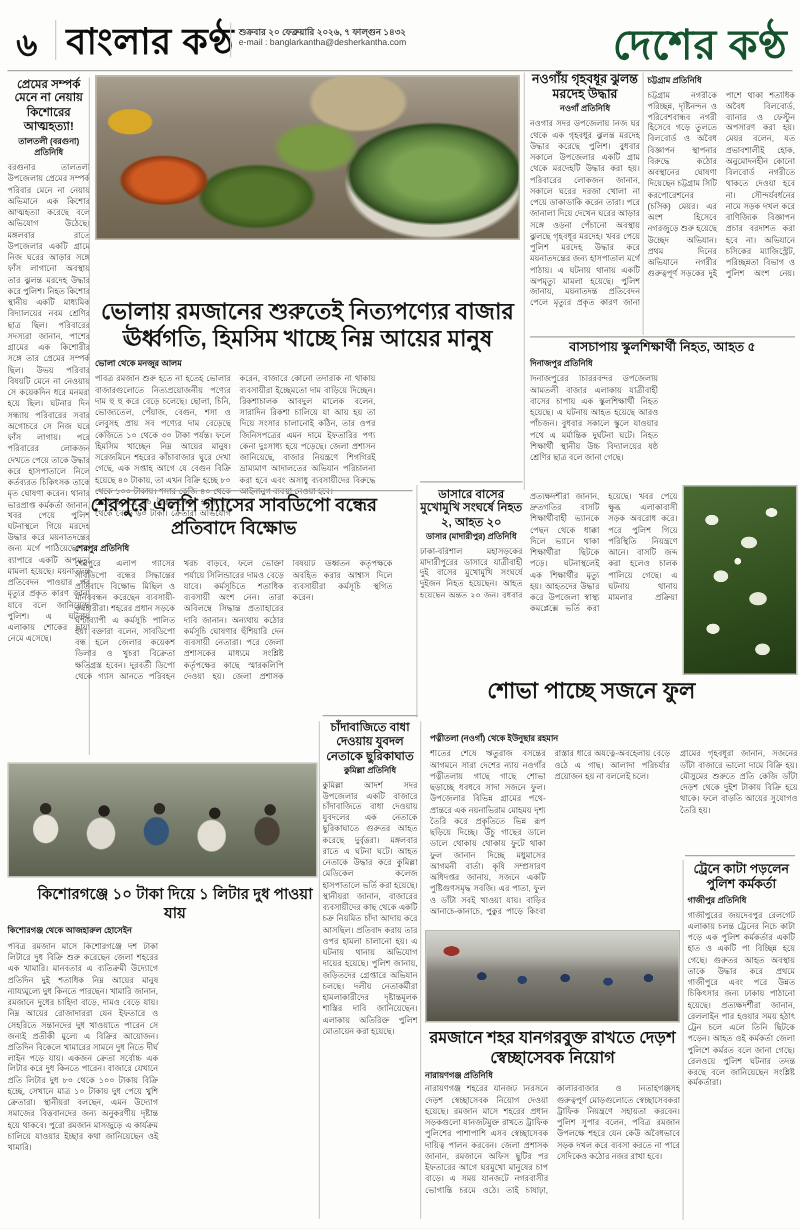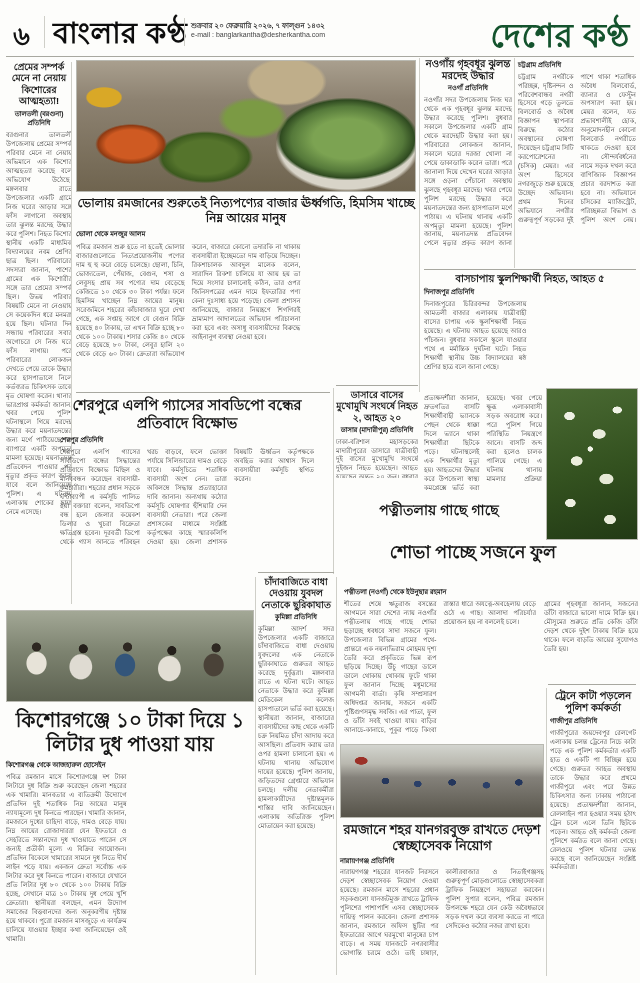--- a/index.html
+++ b/index.html
@@ -1,20 +1,20 @@
 <!DOCTYPE html>
 <html><head>
 <meta charset="utf-8">
 <style>
   html,body{margin:0;padding:0;background:#e8e8e4;}
   #paper{position:relative;width:640px;height:983px;margin:0 auto;background:#fdfdfb;
          font-family:"Liberation Sans","DejaVu Sans",sans-serif;color:#222;overflow:hidden;}
   .abs{position:absolute;}
   .hl{font-weight:700;color:#161616;text-align:center;line-height:1.22;}
-  .hl-xl{font-size:12px;}
+  .hl-xl{font-size:18px;margin-top:43px;}
   .hl-lg{font-size:14.5px;}
   .hl-md{font-size:13px;}
   .hl-sm{font-size:10px;}
   .hl-xs{font-size:9.3px;}
   .byline{font-size:6.6px;font-weight:700;color:#111;line-height:1.3;}
   .body-txt{font-size:6.5px;color:#3a3a3a;text-align:justify;line-height:1.38;overflow:hidden;}
   .cols2{column-count:2;column-gap:7px;column-fill:auto;}
   .cols3{column-count:3;column-gap:7px;column-fill:auto;}
   .vrule{position:absolute;width:1px;background:#cfcfc8;}
   .hrule{position:absolute;height:1px;background:#a8a8a0;}
@@ -126,38 +126,37 @@
   <div class="vrule" style="left:333px;top:388px;height:186px;"></div>
 
   <div class="hrule" style="left:336px;top:385px;width:82px;"></div>
   <div class="abs" style="left:336px;top:390px;width:82px;">
     <div class="hl hl-xs">ডাসারে বাসের মুখোমুখি সংঘর্ষে নিহত ২, আহত ২০</div>
     <div class="byline" style="text-align:center;margin-top:2px;">ডাসার (মাদারীপুর) প্রতিনিধি</div>
     <div class="body-txt" style="margin-top:3px;height:40px;">ঢাকা-বরিশাল মহাসড়কের মাদারীপুরের ডাসারে যাত্রীবাহী দুই বাসের মুখোমুখি সংঘর্ষে দুইজন নিহত হয়েছেন। আহত হয়েছেন অন্তত ২০ জন। বুধবার ভোরে এ দুর্ঘটনা ঘটে। আহতদের উদ্ধার করে হাসপাতালে পাঠানো হয়েছে। পুলিশ বাস দুটি জব্দ করেছে।</div>
   </div>
 
   <div class="photo ph-flower" style="left:546px;top:388px;width:92px;height:152px;"></div>
-  <div class="abs hl" style="left:336px;top:502px;width:206px;font-size:14px;">পত্নীতলায় গাছে গাছে</div>
   <div class="abs hl" style="left:322px;top:542px;width:302px;font-size:17.5px;">শোভা পাচ্ছে সজনে ফুল</div>
   <div class="abs byline" style="left:344px;top:588px;width:200px;">পত্নীতলা (নওগাঁ) থেকে ইউনুছার রহমান</div>
   <div class="abs body-txt cols2" style="left:344px;top:600px;width:192px;height:140px;">শীতের শেষে ঋতুরাজ বসন্তের আগমনে সারা দেশের ন্যায় নওগাঁর পত্নীতলায় গাছে গাছে শোভা ছড়াচ্ছে ধবধবে সাদা সজনে ফুল। উপজেলার বিভিন্ন গ্রামের পথে-প্রান্তরে এক নয়নাভিরাম মোহময় দৃশ্য তৈরি করে প্রকৃতিতে ভিন্ন রূপ ছড়িয়ে দিচ্ছে। উঁচু গাছের ডালে ডালে থোকায় থোকায় ফুটে থাকা ফুল জানান দিচ্ছে মধুমাসের আগমনী বার্তা। কৃষি সম্প্রসারণ অধিদপ্তর জানায়, সজনে একটি পুষ্টিগুণসমৃদ্ধ সবজি। এর পাতা, ফুল ও ডাঁটা সবই খাওয়া যায়। বাড়ির আনাচে-কানাচে, পুকুর পাড়ে কিংবা রাস্তার ধারে অযত্নে-অবহেলায় বেড়ে ওঠে এ গাছ। আলাদা পরিচর্যার প্রয়োজন হয় না বললেই চলে।</div>
   <div class="abs body-txt" style="left:544px;top:600px;width:94px;height:78px;">গ্রামের গৃহবধূরা জানান, সজনের ডাঁটা বাজারে ভালো দামে বিক্রি হয়। মৌসুমের শুরুতে প্রতি কেজি ডাঁটা দেড়শ থেকে দুইশ টাকায় বিক্রি হয়ে থাকে। ফলে বাড়তি আয়ের সুযোগও তৈরি হয়।</div>
 
   <div class="hrule" style="left:258px;top:572px;width:76px;"></div>
   <div class="abs" style="left:258px;top:577px;width:76px;">
     <div class="hl hl-xs">চাঁদাবাজিতে বাধা দেওয়ায় যুবদল নেতাকে ছুরিকাঘাত</div>
     <div class="byline" style="text-align:center;margin-top:2px;">কুমিল্লা প্রতিনিধি</div>
     <div class="body-txt" style="margin-top:3px;height:312px;">কুমিল্লা আদর্শ সদর উপজেলার একটি বাজারে চাঁদাবাজিতে বাধা দেওয়ায় যুবদলের এক নেতাকে ছুরিকাঘাতে গুরুতর আহত করেছে দুর্বৃত্তরা। মঙ্গলবার রাতে এ ঘটনা ঘটে। আহত নেতাকে উদ্ধার করে কুমিল্লা মেডিকেল কলেজ হাসপাতালে ভর্তি করা হয়েছে। স্থানীয়রা জানান, বাজারের ব্যবসায়ীদের কাছ থেকে একটি চক্র নিয়মিত চাঁদা আদায় করে আসছিল। প্রতিবাদ করায় তার ওপর হামলা চালানো হয়। এ ঘটনায় থানায় অভিযোগ দায়ের হয়েছে। পুলিশ জানায়, জড়িতদের গ্রেপ্তারে অভিযান চলছে। দলীয় নেতাকর্মীরা হামলাকারীদের দৃষ্টান্তমূলক শাস্তির দাবি জানিয়েছেন। এলাকায় অতিরিক্ত পুলিশ মোতায়েন করা হয়েছে।</div>
   </div>
   <div class="vrule" style="left:255px;top:577px;height:398px;"></div>
   <div class="vrule" style="left:336px;top:577px;height:398px;"></div>
 
   <div class="photo ph-crowd" style="left:6px;top:610px;width:248px;height:92px;"></div>
   <div class="abs" style="left:6px;top:708px;width:248px;">
-    <div class="hl" style="font-size:20px;">কিশোরগঞ্জে ১০ টাকা দিয়ে ১ লিটার দুধ পাওয়া যায়</div>
+    <div class="hl" style="font-size:12px;margin-left:20px;">কিশোরগঞ্জে ১০ টাকা দিয়ে ১ লিটার দুধ পাওয়া যায়</div>
     <div class="byline" style="margin-top:4px;">কিশোরগঞ্জ থেকে আজহারুল হোসেইন</div>
     <div class="body-txt cols2" style="margin-top:4px;height:196px;">পবিত্র রমজান মাসে কিশোরগঞ্জে দশ টাকা লিটারে দুধ বিক্রি শুরু করেছেন জেলা শহরের এক খামারি। মানবতার এ ব্যতিক্রমী উদ্যোগে প্রতিদিন দুই শতাধিক নিম্ন আয়ের মানুষ ন্যায্যমূল্যে দুধ কিনতে পারছেন। খামারি জানান, রমজানে দুধের চাহিদা বাড়ে, দামও বেড়ে যায়। নিম্ন আয়ের রোজাদাররা যেন ইফতারে ও সেহরিতে সন্তানদের দুধ খাওয়াতে পারেন সে জন্যই প্রতীকী মূল্যে এ বিক্রির আয়োজন। প্রতিদিন বিকেলে খামারের সামনে দুধ নিতে দীর্ঘ লাইন পড়ে যায়। একজন ক্রেতা সর্বোচ্চ এক লিটার করে দুধ কিনতে পারেন। বাজারে যেখানে প্রতি লিটার দুধ ৮০ থেকে ১০০ টাকায় বিক্রি হচ্ছে, সেখানে মাত্র ১০ টাকায় দুধ পেয়ে খুশি ক্রেতারা। স্থানীয়রা বলছেন, এমন উদ্যোগ সমাজের বিত্তবানদের জন্য অনুকরণীয় দৃষ্টান্ত হয়ে থাকবে। পুরো রমজান মাসজুড়ে এ কার্যক্রম চালিয়ে যাওয়ার ইচ্ছার কথা জানিয়েছেন ওই খামারি।</div>
   </div>
 
   <div class="photo ph-police" style="left:340px;top:744px;width:204px;height:74px;"></div>
   <div class="abs" style="left:340px;top:822px;width:204px;">
     <div class="hl hl-md">রমজানে শহর যানগরবুক্ত রাখতে দেড়শ স্বেচ্ছাসেবক নিয়োগ</div>
     <div class="byline" style="margin-top:3px;">নারায়ণগঞ্জ প্রতিনিধি</div>
     <div class="body-txt cols2" style="margin-top:3px;height:98px;">নারায়ণগঞ্জ শহরের যানজট নিরসনে দেড়শ স্বেচ্ছাসেবক নিয়োগ দেওয়া হয়েছে। রমজান মাসে শহরের প্রধান সড়কগুলো যানজটমুক্ত রাখতে ট্রাফিক পুলিশের পাশাপাশি এসব স্বেচ্ছাসেবক দায়িত্ব পালন করবেন। জেলা প্রশাসক জানান, রমজানে অফিস ছুটির পর ইফতারের আগে ঘরমুখো মানুষের চাপ বাড়ে। এ সময় যানজটে নগরবাসীর ভোগান্তি চরমে ওঠে। তাই চাষাঢ়া, কালীরবাজার ও নিতাইগঞ্জসহ গুরুত্বপূর্ণ মোড়গুলোতে স্বেচ্ছাসেবকরা ট্রাফিক নিয়ন্ত্রণে সহায়তা করবেন। পুলিশ সুপার বলেন, পবিত্র রমজান উপলক্ষে শহরে যেন কেউ অবৈধভাবে সড়ক দখল করে ব্যবসা করতে না পারে সেদিকেও কঠোর নজর রাখা হবে।</div>
   </div>

